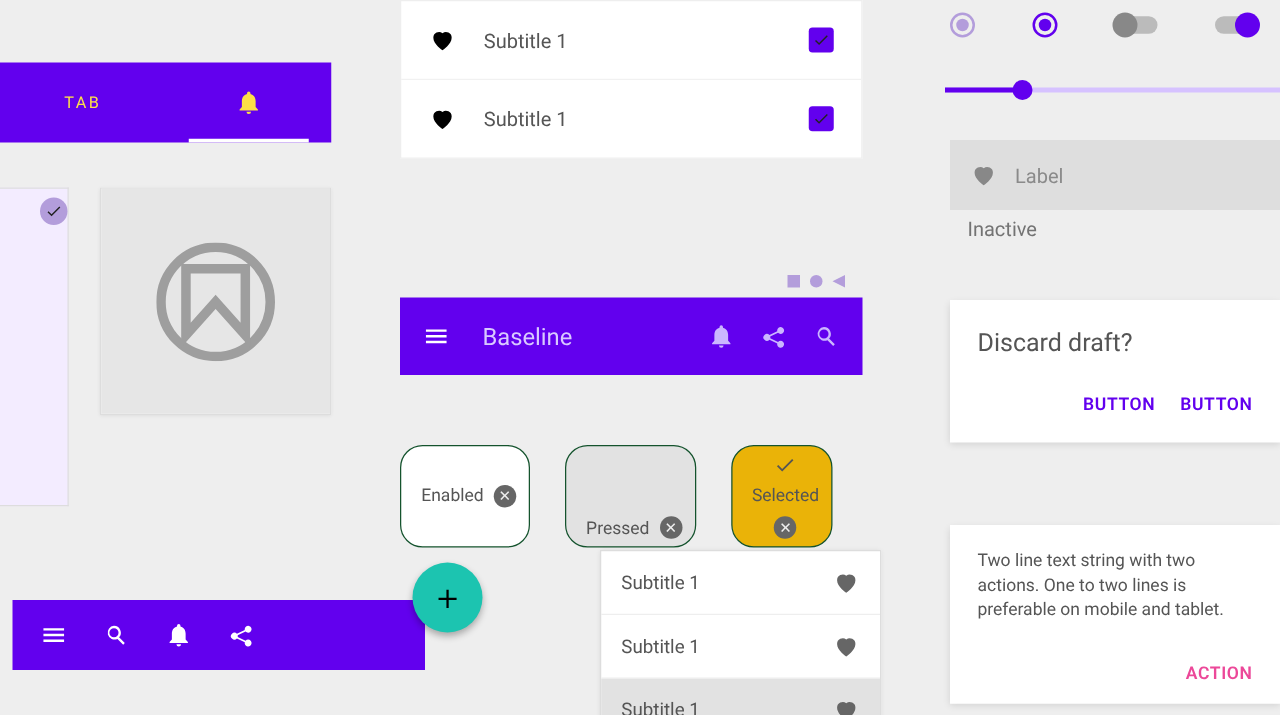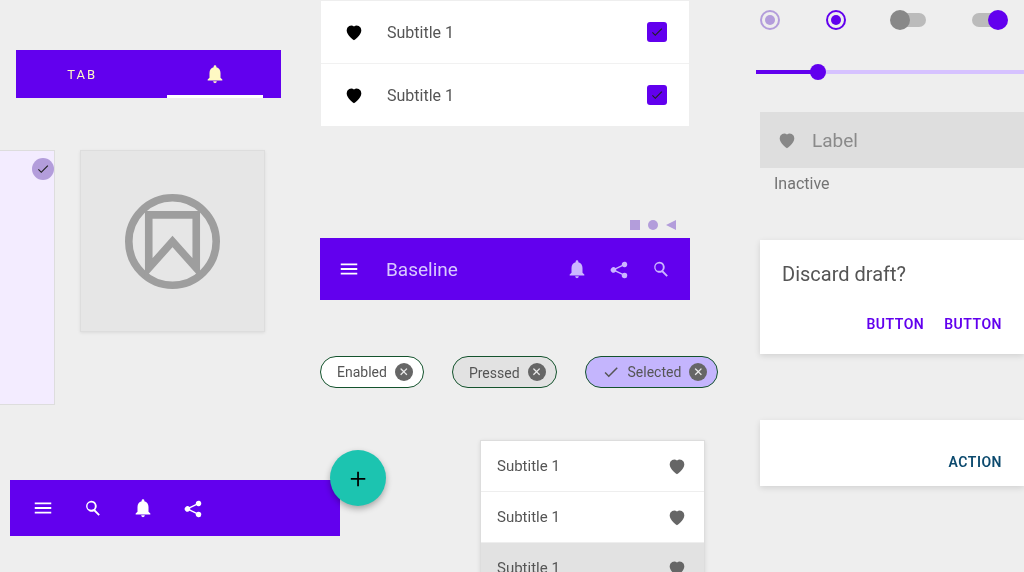--- a/index.html
+++ b/index.html
@@ -9,22 +9,22 @@
     width: 1024px;
     height: 572px;
     overflow: hidden;
     position: relative;
     color: #222;
   }
   .abs { position: absolute; }
 
   
   .tabbar {
-    left: 16px; top: 50px; width: 265px; height: 48px;
-    background: #6200ee; color: #fef9c3;
+    left: 0; top: 50px; width: 265px; height: 64px;
+    background: #6200ee; color: #fde047;
     display: flex; align-items: center;
   }
   .tabbar .tab {
     flex: 1; text-align: center; font-size: 13px; letter-spacing: 2px;
     height: 100%; display:flex; align-items:center; justify-content:center;
     position: relative;
   }
   .tabbar .tab.active::after{
     content:""; position:absolute; left:18px; right:18px; bottom:0; height:3px; background:#fff;
   }
@@ -80,21 +80,21 @@
   .sysicons .tri{width:0;height:0;border-left:5px solid transparent;border-right:5px solid transparent;border-bottom:10px solid #b39ddb;transform:rotate(-90deg);}
 
   
   .chips{ left:320px; top:356px; display:flex; gap:28px;}
   .chip{
     display:flex; align-items:center; gap:8px;
     padding:6px 10px 6px 16px; border-radius:18px;
     background:#fff; border:1px solid #14532d; font-size:14px; color:#555;
   }
   .chip.pressed{ background:#e2e2e2;align-items:flex-end;}
-  .chip.selected{ background:#c4b5fd;}
+  .chip.selected{ background:#eab308;flex-direction:column;}
   .chip .x{
     width:18px;height:18px;border-radius:50%;background:#666;
     display:flex;align-items:center;justify-content:center;color:#eee;font-size:12px;
   }
   .chip .ck{width:18px;height:18px;display:flex;align-items:center;justify-content:center;}
 
   
   .bottombar{
     left:10px; top:480px; width:330px; height:56px; background:#6200ee;
     display:flex; align-items:center; gap:28px; padding-left:22px; color:#fff;
@@ -129,37 +129,37 @@
   .switch.on::after{left:auto;right:-2px;background:#6200ee;}
 
   .slider{ left:756px; top:70px; width:270px; height:4px; background:#d6c2ff; }
   .slider .fill{ width:60px; height:4px; background:#6200ee;}
   .slider .thumb{ position:absolute; left:54px; top:-6px; width:16px;height:16px;border-radius:50%;background:#6200ee;}
 
   .field{
     left:760px; top:112px; width:264px; height:56px; background:#dedede;
     display:flex; align-items:center; gap:14px; padding:0 16px;
   }
-  .field .lbl{ color:#8a8a8a; font-size:19px;}
+  .field .lbl{ color:#8a8a8a; font-size:16px;}
   .helper{ left:774px; top:174px; font-size:16px; color:#737373;}
 
   .dialog{
     left:760px; top:240px; width:264px; background:#fff; box-shadow:0 2px 6px rgba(0,0,0,.12);
     padding:22px;
   }
   .dialog .msg{font-size:20px;color:#555;}
   .dialog .actions{ display:flex; justify-content:flex-end; gap:20px; margin-top:30px;}
   .dialog .actions span{ color:#6200ee; font-weight:600; font-size:14px; letter-spacing:.5px;}
 
   .snackbar{
     left:760px; top:420px; width:264px; background:#fff; padding:20px 22px 16px;
     box-shadow:0 2px 6px rgba(0,0,0,.12);
   }
   .snackbar .msg{font-size:14px;color:#555;line-height:1.4;}
-  .snackbar .act{text-align:right;margin-top:14px;color:#0c4a6e;font-weight:600;letter-spacing:.5px;font-size:14px;}
+  .snackbar .act{text-align:right;margin-top:32px;color:#ec4899;font-weight:600;letter-spacing:.5px;font-size:14px;}
 
   
   .ic{width:22px;height:22px;display:inline-flex;}
   .ic svg{width:100%;height:100%;}
 </style>
 </head>
 <body>
 
 <svg width="0" height="0" style="position:absolute">
   <defs>
@@ -371,14 +371,15 @@
 
 <div class="abs dialog">
   <div class="msg">Discard draft?</div>
   <div class="actions">
     <span>BUTTON</span>
     <span>BUTTON</span>
   </div>
 </div>
 
 <div class="abs snackbar">
+  <div class="msg">Two line text string with two actions. One to two lines is preferable on mobile and tablet.</div>
   <div class="act">ACTION</div>
 </div>
 
 </body></html>

